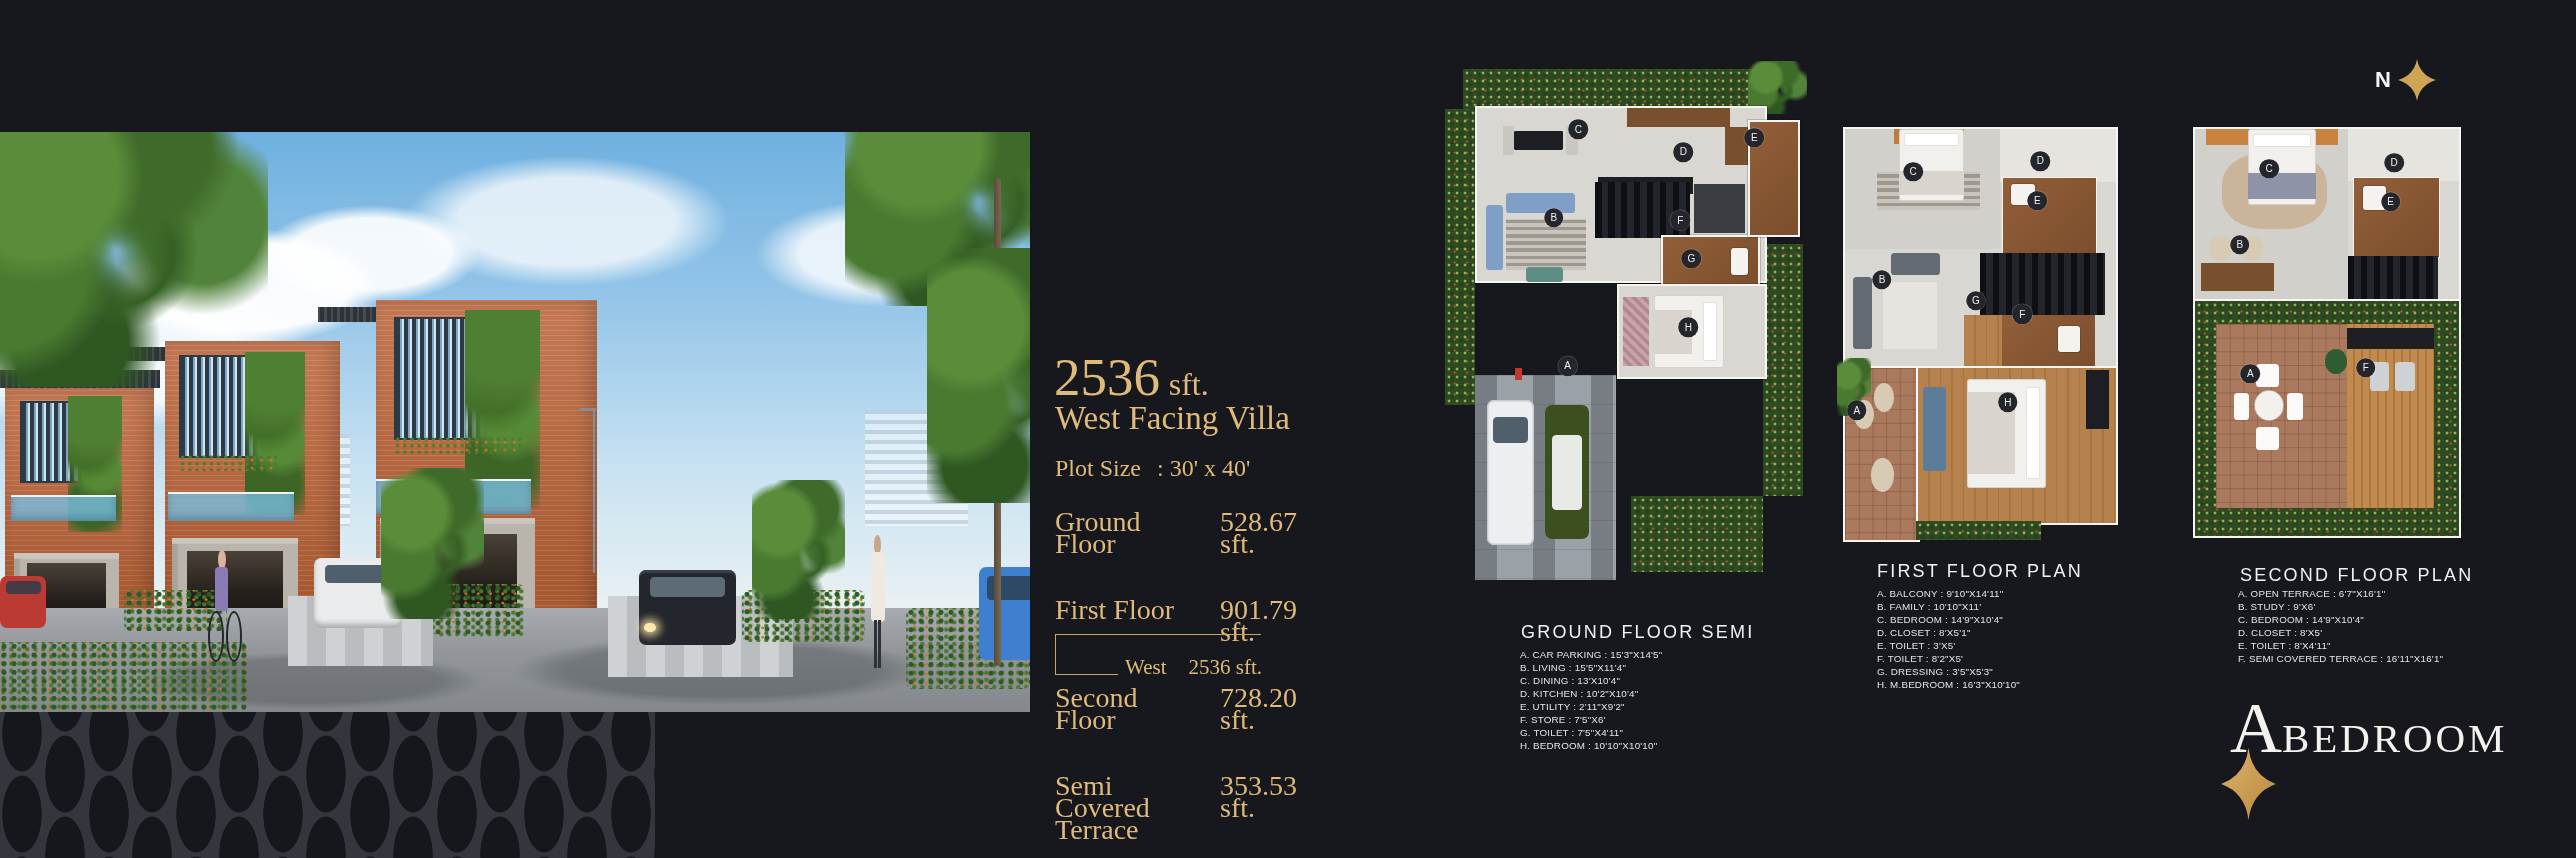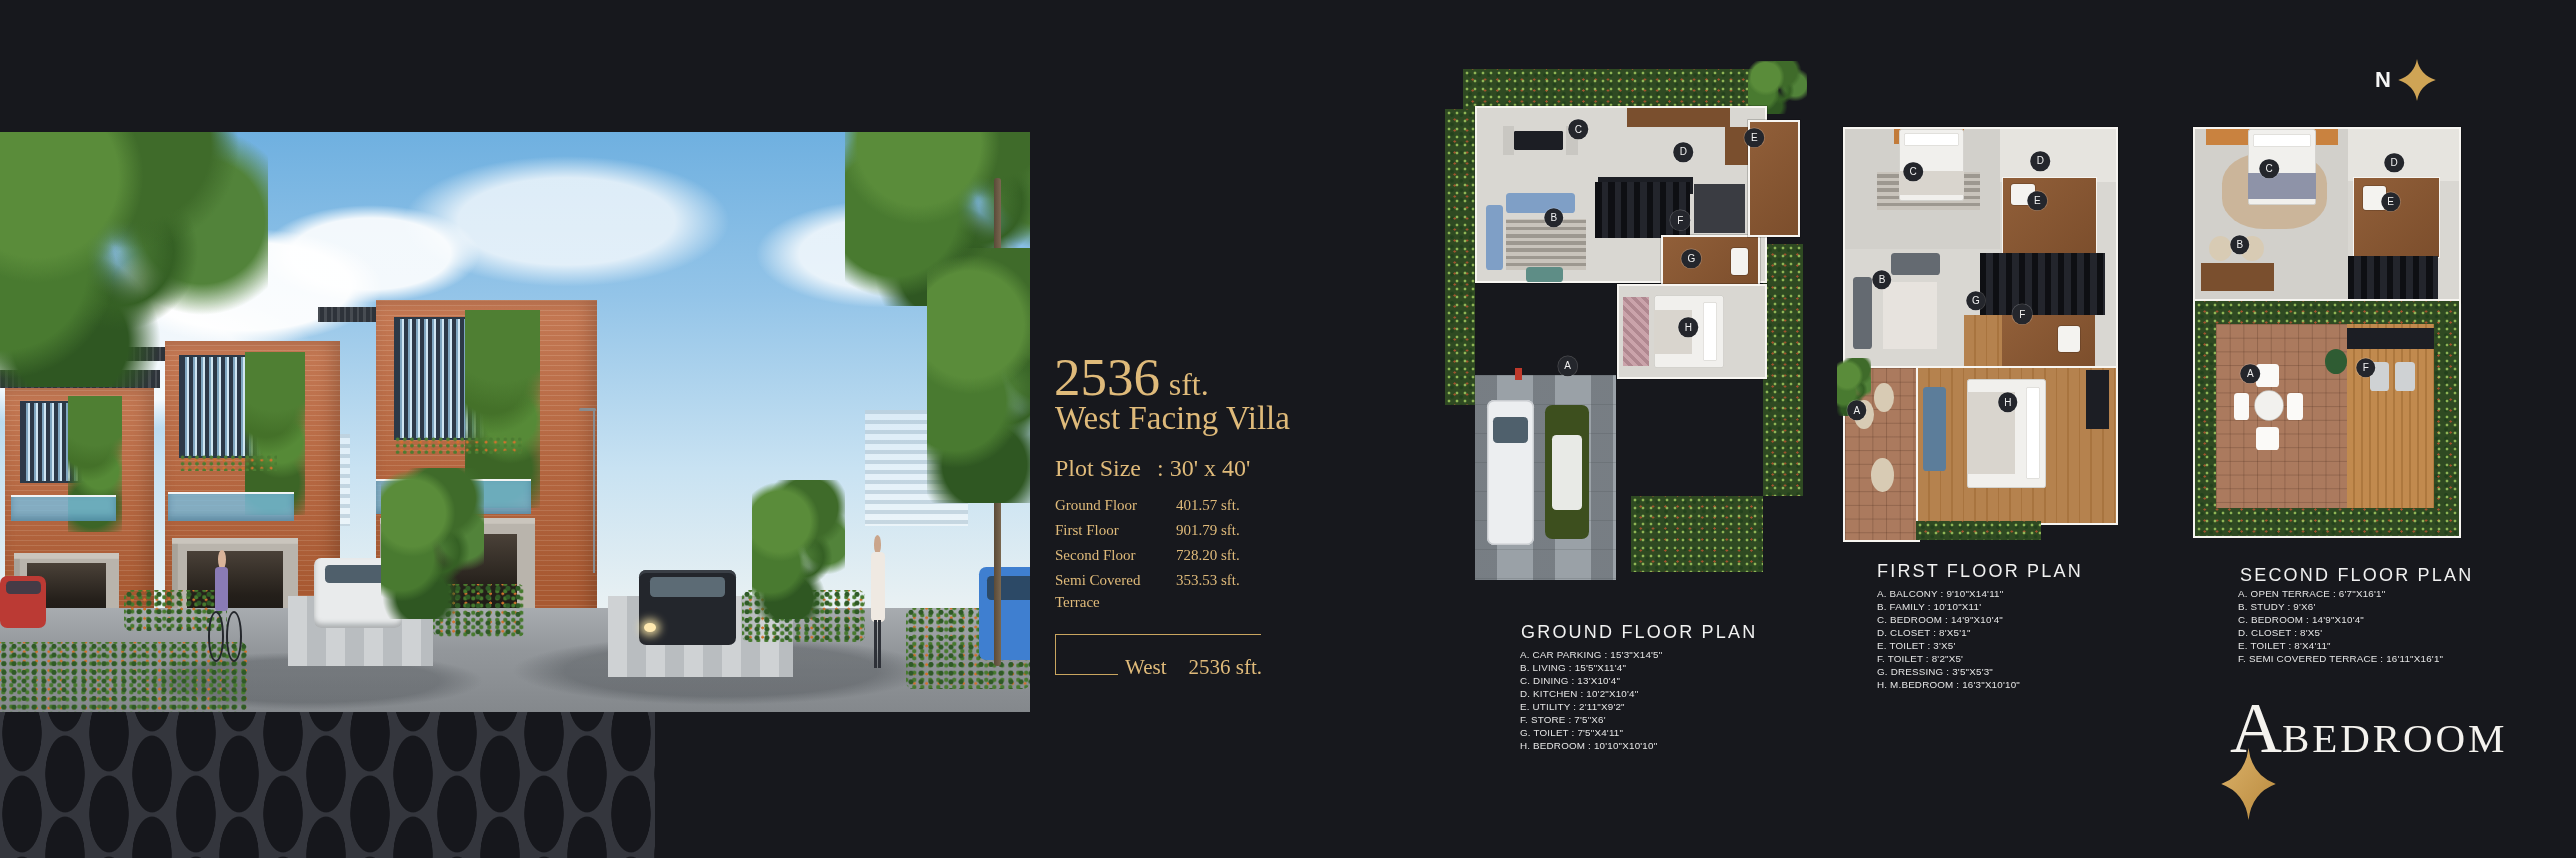--- a/index.html
+++ b/index.html
@@ -90,22 +90,22 @@
     background-position:0 -19px,43px 22px;}
 
   
   .gold{color:#dfba7a;}
   .serif{font-family:"Liberation Serif","DejaVu Serif",serif;}
   .headline{left:1054px;top:351px;}
   .headline .big{font-size:53px;line-height:1;}
   .headline .unit{font-size:32px;margin-left:8.7px;}
   .facing{left:1055px;top:402px;font-size:33px;line-height:1;}
   .plot{left:1055px;top:455px;font-size:24px;}
-  .floors{left:1055px;top:494px;width:231px;display:grid;grid-template-columns:121px auto;
-    column-gap:0;row-gap:2.9px;font-size:15px;line-height:22px;}
+  .floors{left:1055px;top:511px;width:231px;display:grid;grid-template-columns:121px auto;
+    column-gap:0;row-gap:2.9px;font-size:28px;line-height:22px;gap:44px;}
   .bracket-top{left:1055px;top:634px;width:206px;height:1.4px;background:#c9a55f;}
   .bracket-l{left:1055px;top:634px;width:62px;height:40px;border-left:1.4px solid #c9a55f;border-bottom:1.4px solid #c9a55f;}
   .totalrow{left:1125px;top:655px;font-size:21px;display:flex;gap:22px;}
 
   
   .plan{position:absolute;}
   .garden{background-color:#2f4a22;
     background-image:
       radial-gradient(circle, rgba(160,200,95,.85) 1.2px, transparent 1.7px),
       radial-gradient(circle, rgba(195,85,50,.8) 0.9px, transparent 1.4px),
@@ -252,21 +252,21 @@
   <span class="big">2536</span><span class="unit">sft.</span>
 </div>
 <div class="abs facing serif gold">West Facing Villa</div>
 <div class="abs plot serif gold">
   <span>Plot Size</span>
   <span style="margin-left:10px;">: 30' x 40'</span>
 </div>
 
 <div class="abs floors serif gold">
   <span>Ground Floor</span>
-  <span>401.57 sft.</span>
+  <span>528.67 sft.</span>
   <span>First Floor</span>
   <span>901.79 sft.</span>
   <span>Second Floor</span>
   <span>728.20 sft.</span>
   <span>Semi Covered Terrace</span>
   <span>353.53 sft.</span>
 </div>
 
 <div class="abs bracket-top"></div>
 <div class="abs bracket-l"></div>
@@ -319,21 +319,21 @@
 
   <span class="badge" style="left:34.6%;top:55.8%;">A</span>
   <span class="badge" style="left:30.8%;top:28.2%;">B</span>
   <span class="badge" style="left:37.5%;top:11.8%;">C</span>
   <span class="badge" style="left:66.2%;top:16%;">D</span>
   <span class="badge" style="left:85.6%;top:13.3%;">E</span>
   <span class="badge" style="left:65.4%;top:28.7%;">F</span>
   <span class="badge" style="left:68.4%;top:35.8%;">G</span>
   <span class="badge" style="left:67.6%;top:48.6%;">H</span>
 </div>
-<h3 class="plan-title" style="left:1521px;top:622px;margin:0;">GROUND FLOOR PLAN</h3>
+<h3 class="plan-title" style="left:1521px;top:622px;margin:0;">GROUND FLOOR SEMI</h3>
 <ol class="legend" style="left:1520px;top:648px;">
   <li>A. CAR PARKING : 15'3"X14'5"</li>
   <li>B. LIVING : 15'5"X11'4"</li>
   <li>C. DINING : 13'X10'4"</li>
   <li>D. KITCHEN : 10'2"X10'4"</li>
   <li>E. UTILITY : 2'11"X9'2"</li>
   <li>F. STORE : 7'5"X6'</li>
   <li>G. TOILET : 7'5"X4'11"</li>
   <li>H. BEDROOM : 10'10"X10'10"</li>
 </ol>

